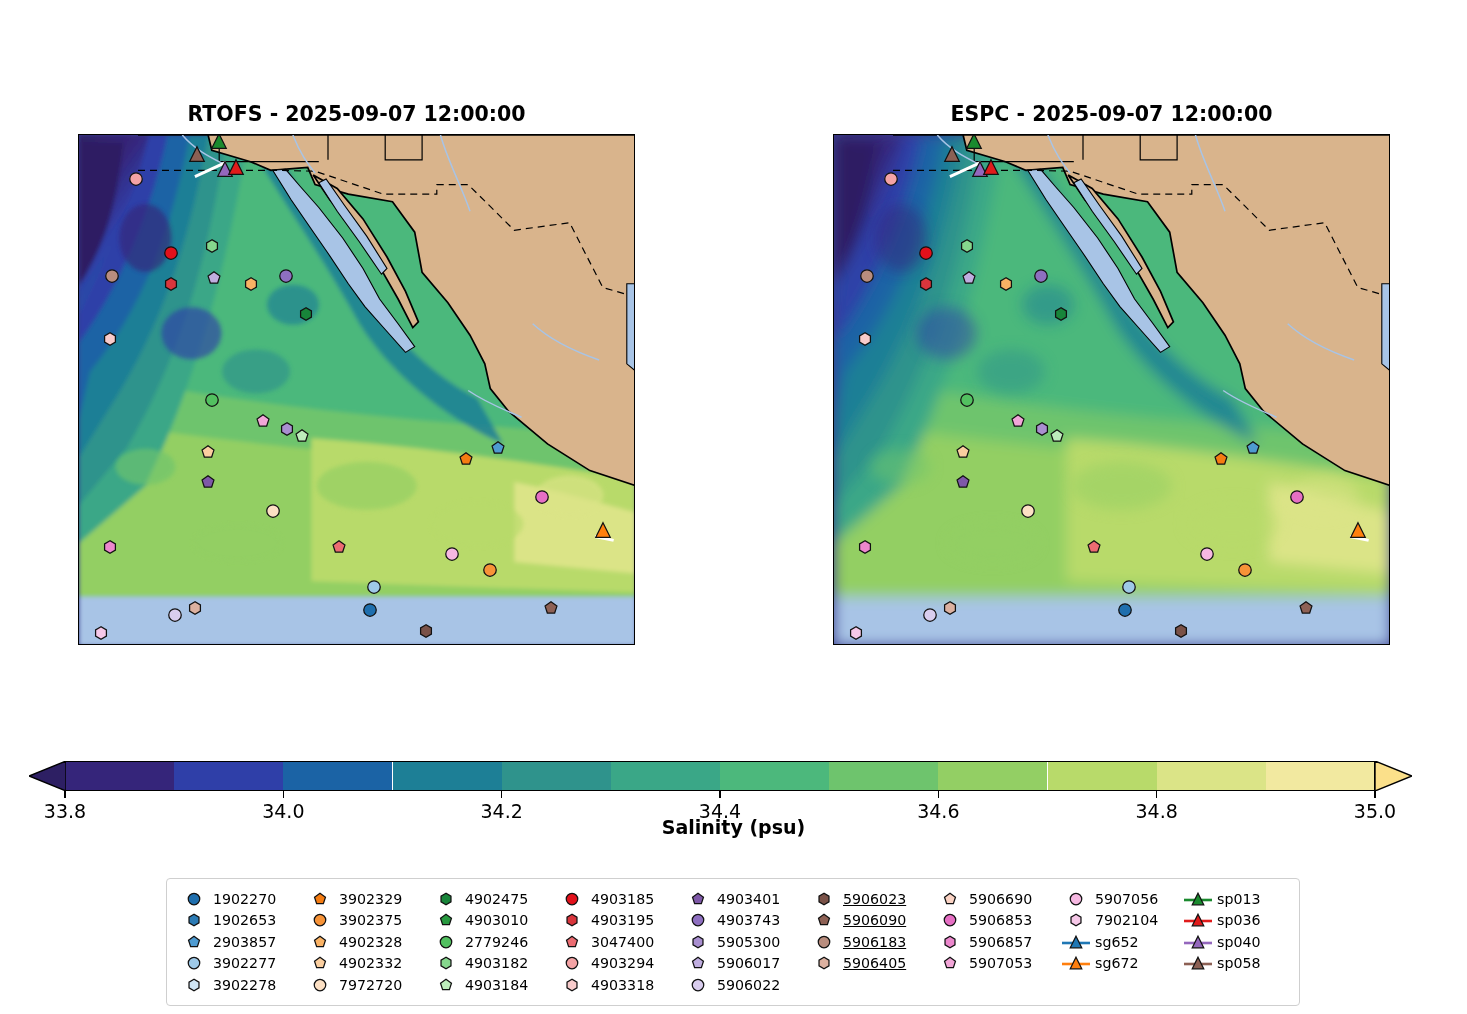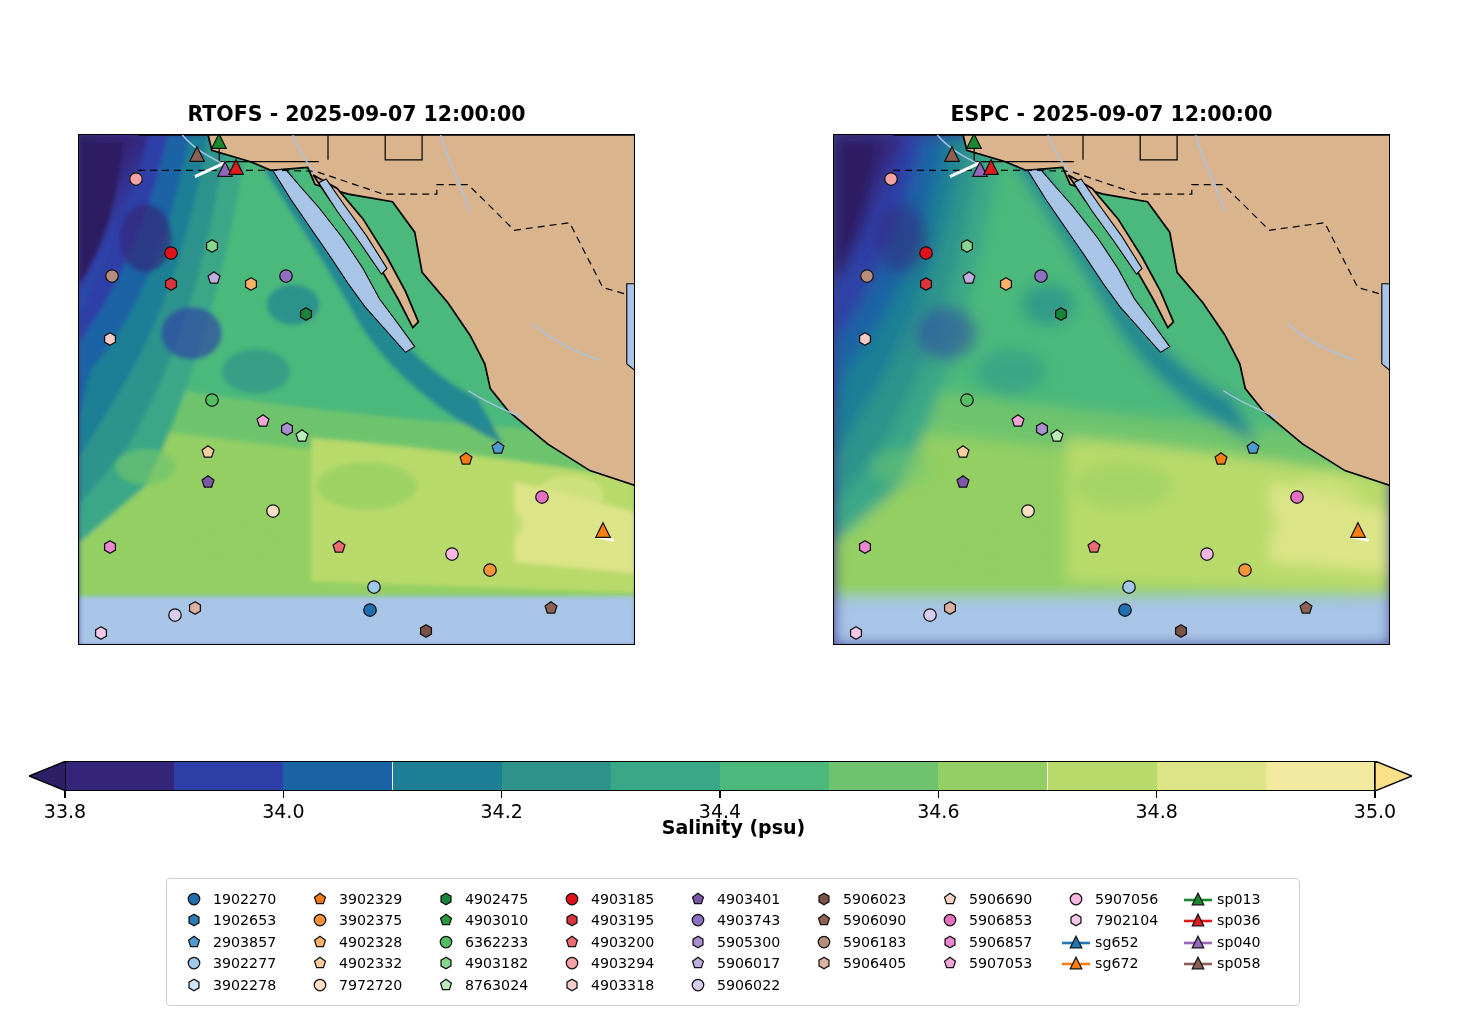--- a/index.html
+++ b/index.html
@@ -946,37 +946,37 @@
               </svg>
             </span>
             <span class="leglab">4903010</span>
           </div>
           <div class="legrow">
             <span class="legsym">
               <svg width="14" height="14">
                 <circle cx="7" cy="7" r="5.75" fill="#52c060" stroke="#111" stroke-width="1.25"></circle>
               </svg>
             </span>
-            <span class="leglab">6362233</span>
+            <span class="leglab">2779246</span>
           </div>
           <div class="legrow">
             <span class="legsym">
               <svg width="14" height="14">
                 <polygon points="7.00,1.25 2.02,4.12 2.02,9.87 7.00,12.75 11.98,9.88 11.98,4.13" fill="#86d78d" stroke="#111" stroke-width="1.25"></polygon>
               </svg>
             </span>
             <span class="leglab">4903182</span>
           </div>
           <div class="legrow">
             <span class="legsym">
               <svg width="14" height="14">
                 <polygon points="7.00,1.25 1.53,5.22 3.62,11.65 10.38,11.65 12.47,5.22" fill="#bdecbb" stroke="#111" stroke-width="1.25"></polygon>
               </svg>
             </span>
-            <span class="leglab">8763024</span>
+            <span class="leglab">4903184</span>
           </div>
         </div>
         <div class="legcol" style="width: 126px;">
           <div class="legrow">
             <span class="legsym">
               <svg width="14" height="14">
                 <circle cx="7" cy="7" r="5.75" fill="#e2111b" stroke="#111" stroke-width="1.25"></circle>
               </svg>
             </span>
             <span class="leglab">4903185</span>
@@ -988,21 +988,21 @@
               </svg>
             </span>
             <span class="leglab">4903195</span>
           </div>
           <div class="legrow">
             <span class="legsym">
               <svg width="14" height="14">
                 <polygon points="7.00,1.25 1.53,5.22 3.62,11.65 10.38,11.65 12.47,5.22" fill="#ec6c72" stroke="#111" stroke-width="1.25"></polygon>
               </svg>
             </span>
-            <span class="leglab">4903200</span>
+            <span class="leglab">3047400</span>
           </div>
           <div class="legrow">
             <span class="legsym">
               <svg width="14" height="14">
                 <circle cx="7" cy="7" r="5.75" fill="#f4a3a5" stroke="#111" stroke-width="1.25"></circle>
               </svg>
             </span>
             <span class="leglab">4903294</span>
           </div>
           <div class="legrow">
@@ -1049,21 +1049,21 @@
           </div>
           <div class="legrow">
             <span class="legsym">
               <svg width="14" height="14">
                 <circle cx="7" cy="7" r="5.75" fill="#d9cdee" stroke="#111" stroke-width="1.25"></circle>
               </svg>
             </span>
             <span class="leglab">5906022</span>
           </div>
         </div>
-        <div class="legcol" style="width: 126px;">
+        <div class="legcol" style="width: 126px; text-decoration: underline;">
           <div class="legrow">
             <span class="legsym">
               <svg width="14" height="14">
                 <polygon points="7.00,1.25 2.02,4.12 2.02,9.87 7.00,12.75 11.98,9.88 11.98,4.13" fill="#7a5248" stroke="#111" stroke-width="1.25"></polygon>
               </svg>
             </span>
             <span class="leglab">5906023</span>
           </div>
           <div class="legrow">
             <span class="legsym">

